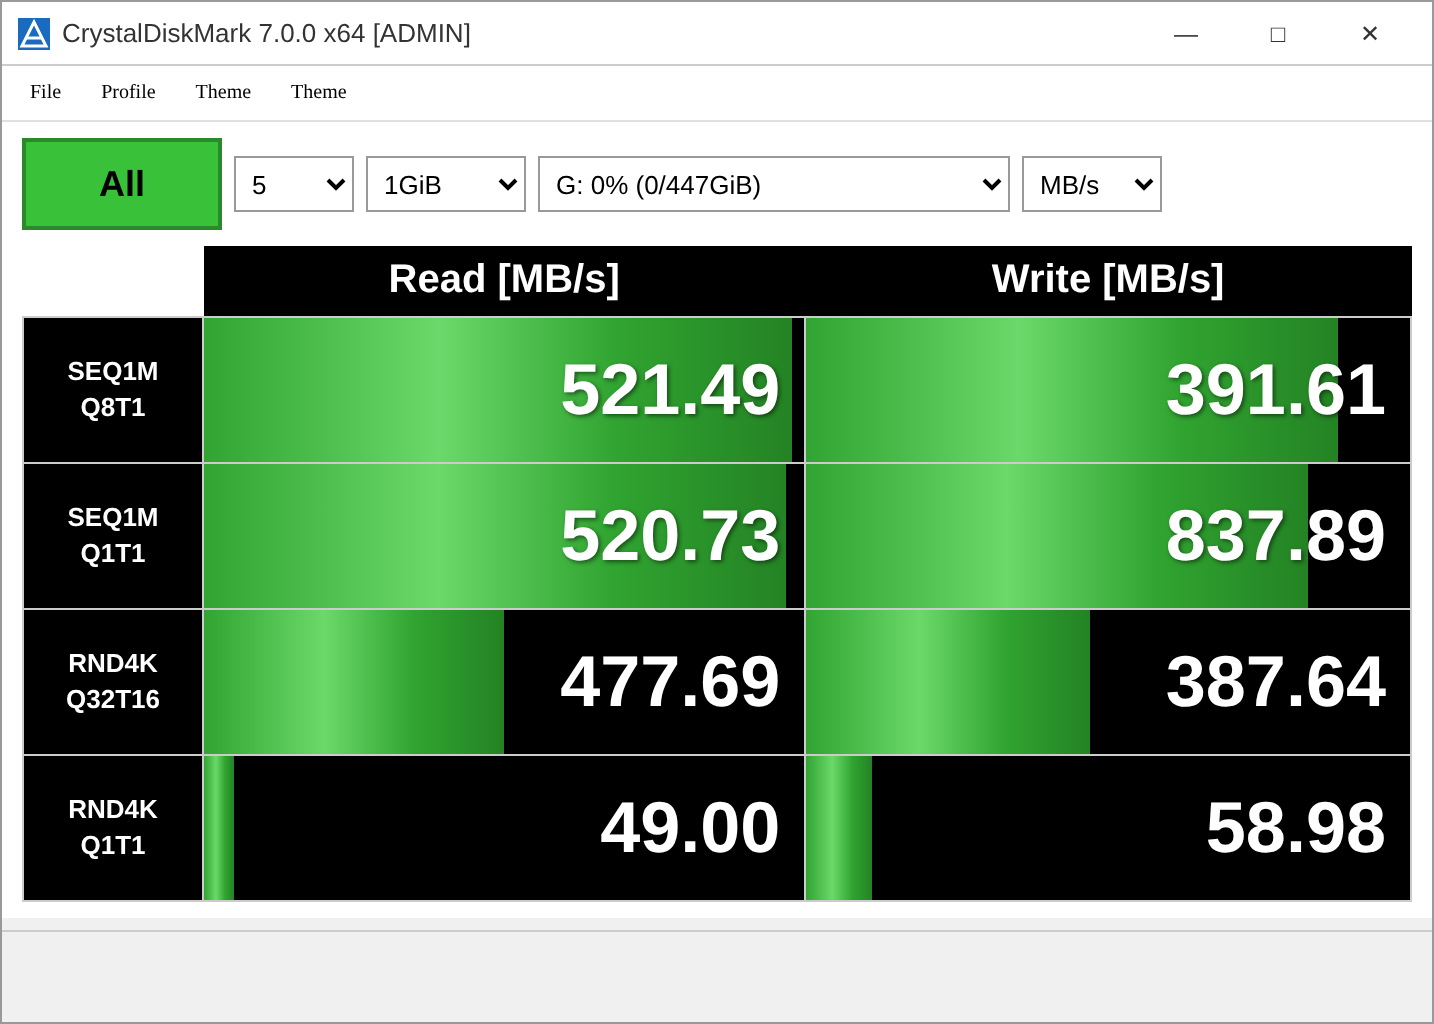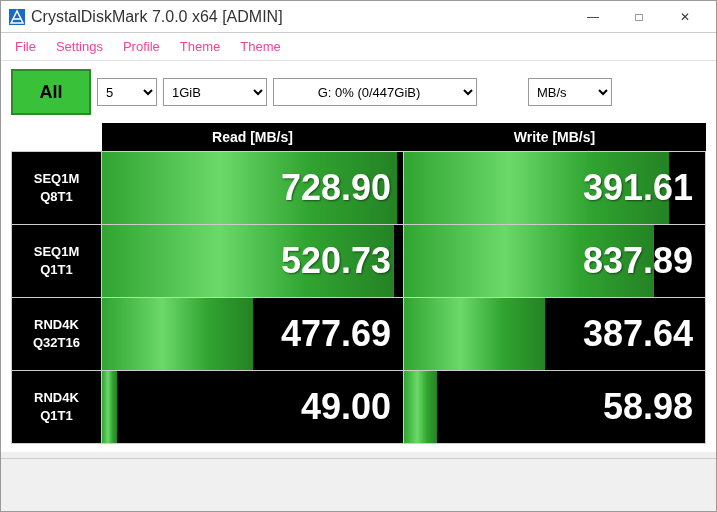--- a/index.html
+++ b/index.html
@@ -30,21 +30,21 @@
     #app-icon {
       width: 16px;
       height: 16px;
       background: linear-gradient(135deg, #0078d4, #00bcf2);
       border-radius: 2px;
       display: flex;
       align-items: center;
       justify-content: center;
     }
     #title-text {
-      font-size: 16px;
+      font-size: 13px;
       color: #333;
     }
     #title-controls {
       display: flex;
       gap: 0;
     }
     .title-btn {
       width: 46px;
       height: 32px;
       border: none;
@@ -61,24 +61,25 @@
     #menu-bar {
       background: #fff;
       display: flex;
       align-items: center;
       height: 28px;
       padding: 0 4px;
       border-bottom: 1px solid #e0e0e0;
     }
     .menu-item {
       padding: 4px 10px;
-      font-size: 13px;
-      cursor: pointer;
-      color: #ec4899;
+      font-size: 10px;
+      cursor: pointer;
+      color: #000000;
       border-radius: 2px;
+      font-family: Liberation Serif, serif;
     }
 
     
     #main {
       padding: 8px 10px;
       background: #fff;
     }
 
     
     #toolbar {
@@ -86,52 +87,52 @@
       align-items: center;
       gap: 6px;
       margin-bottom: 8px;
     }
 
     #all-button {
       background: #39c139;
       color: #000;
       font-weight: bold;
       font-size: 18px;
-      width: 80px;
+      width: 100px;
       height: 46px;
       border: 2px solid #2a8a2a;
       cursor: pointer;
       display: flex;
       align-items: center;
       justify-content: center;
     }
 
     .toolbar-select {
       height: 28px;
       border: 1px solid #999;
       background: #fff;
       font-size: 13px;
       padding: 0 4px;
       cursor: pointer;
     }
     #select-count { width: 60px; }
-    #select-size { width: 104px; }
-    #select-drive { width: 204px; text-align: center; }
-    #select-unit { width: 84px; margin-left: 45px; }
+    #select-size { width: 80px; }
+    #select-drive { width: 236px; }
+    #select-unit { width: 70px; }
 
     
     #results-table {
       width: 100%;
       border-collapse: collapse;
     }
 
     #results-table thead tr th {
       background: #000;
       color: #fff;
-      font-size: 14px;
+      font-size: 20px;
       font-weight: bold;
       padding: 6px 10px;
       text-align: center;
     }
     #results-table thead tr th:first-child {
       background: #fff;
       width: 90px;
     }
 
     .data-row td {
@@ -196,21 +197,20 @@
   </div>
   <div id="title-controls">
     <button class="title-btn">—</button>
     <button class="title-btn">□</button>
     <button class="title-btn close">✕</button>
   </div>
 </div>
 
 <div id="menu-bar">
 <div class="menu-item">File</div>
-    <div class="menu-item">Settings</div>
     <div class="menu-item">Profile</div>
     <div class="menu-item">Theme</div>
     <div class="menu-item">Theme</div>
   </div>
 
 <div id="main">
 
   <div id="toolbar">
     <button id="all-button">All</button>
     <select class="toolbar-select" id="select-count">
@@ -238,21 +238,21 @@
         <th></th>
         <th>Read [MB/s]</th>
         <th>Write [MB/s]</th>
       </tr>
     </thead>
     <tbody id="table-body">
     <tr class="data-row">
           <td><span>SEQ1M</span><br><span>Q8T1</span></td>
           <td class="data-cell">
             <div class="bar-bg" style="width: 98%;"></div>
-            <div class="cell-value">728.90</div>
+            <div class="cell-value">521.49</div>
           </td>
           <td class="data-cell">
             <div class="bar-bg" style="width: 88%;"></div>
             <div class="cell-value">391.61</div>
           </td>
         </tr>
         <tr class="data-row">
           <td><span>SEQ1M</span><br><span>Q1T1</span></td>
           <td class="data-cell">
             <div class="bar-bg" style="width: 97%;"></div>

